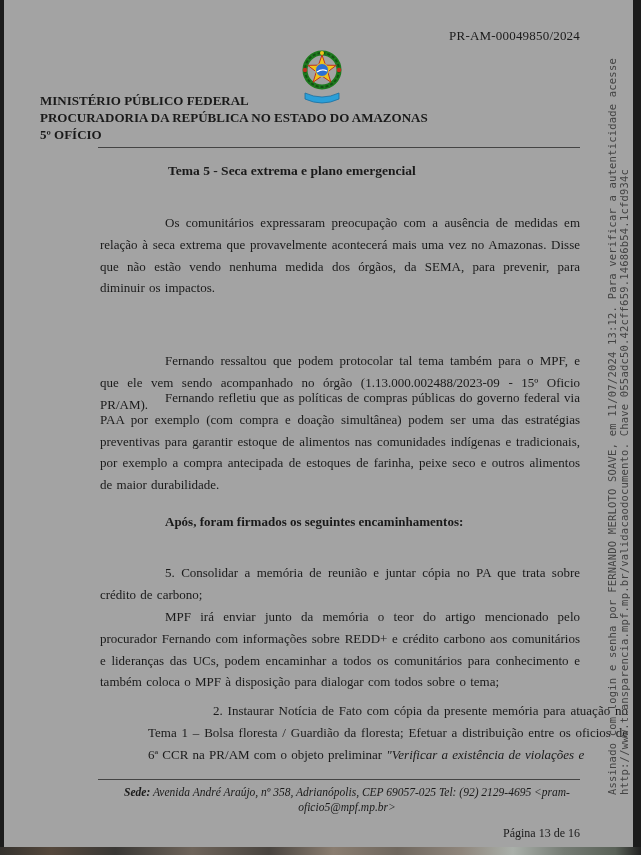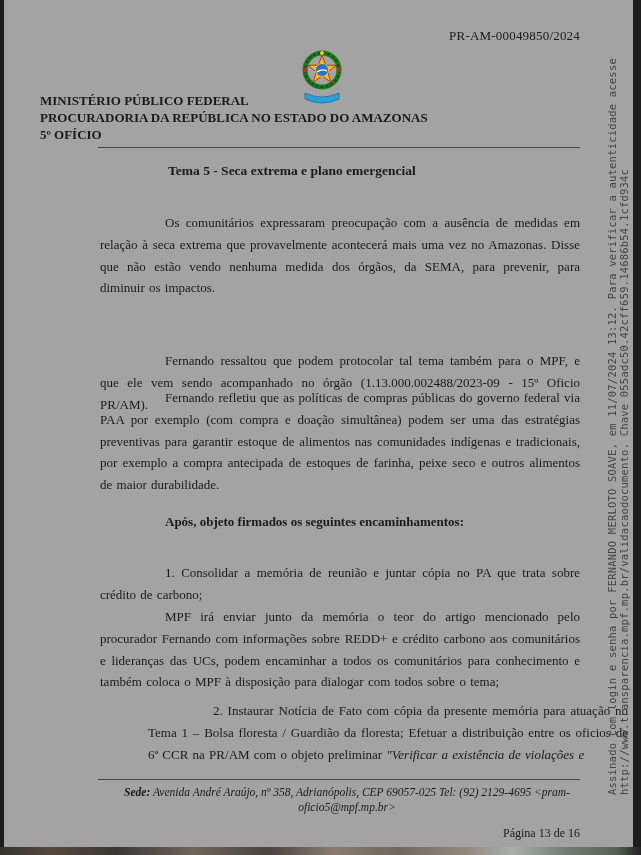--- a/index.html
+++ b/index.html
@@ -118,23 +118,23 @@
   </div>
 
   <div class="header-rule"></div>
 
   <div class="doc-title">Tema 5 - Seca extrema e plano emergencial</div>
 
   <p class="para p1">Os comunitários expressaram preocupação com a ausência de medidas em relação à seca extrema que provavelmente acontecerá mais uma vez no Amazonas. Disse que não estão vendo nenhuma medida dos órgãos, da SEMA, para prevenir, para diminuir os impactos.</p>
   <p class="para p2">Fernando ressaltou que podem protocolar tal tema também para o MPF, e que ele vem sendo acompanhado no órgão (1.13.000.002488/2023-09 - 15º Oficio PR/AM).</p>
   <p class="para p3">Fernando refletiu que as políticas de compras públicas do governo federal via PAA por exemplo (com compra e doação simultânea) podem ser uma das estratégias preventivas para garantir estoque de alimentos nas comunidades indígenas e tradicionais, por exemplo a compra antecipada de estoques de farinha, peixe seco e outros alimentos de maior durabilidade.</p>
 
-  <div class="section-heading">Após, objeto firmados os seguintes encaminhamentos:</div>
+  <div class="section-heading">Após, foram firmados os seguintes encaminhamentos:</div>
 
-  <p class="para it1">1. Consolidar a memória de reunião e juntar cópia no PA que trata sobre crédito de carbono;</p>
+  <p class="para it1">5. Consolidar a memória de reunião e juntar cópia no PA que trata sobre crédito de carbono;</p>
   <p class="para it1b">MPF irá enviar junto da memória o teor do artigo mencionado pelo procurador Fernando com informações sobre REDD+ e crédito carbono aos comunitários e lideranças das UCs, podem encaminhar a todos os comunitários para conhecimento e também coloca o MPF à disposição para dialogar com todos sobre o tema;</p>
   <p class="para it2"><span>2. Instaurar Notícia de Fato com cópia da presente memória para atuação no Tema 1 – Bolsa floresta / Guardião da floresta; Efetuar a distribuição entre os oficios de 6ª CCR na PR/AM com o objeto preliminar </span><span class="quote-italic">"Verificar a existência de violações e</span></p>
 
   <div class="footer-rule"></div>
 
   <div class="footer">
     <div><span class="sede-label">Sede:</span><span> Avenida André Araújo, nº 358, Adrianópolis, CEP 69057-025 Tel: (92) 2129-4695 &lt;pram-</span></div>
     <div>oficio5@mpf.mp.br&gt;</div>
   </div>
 

